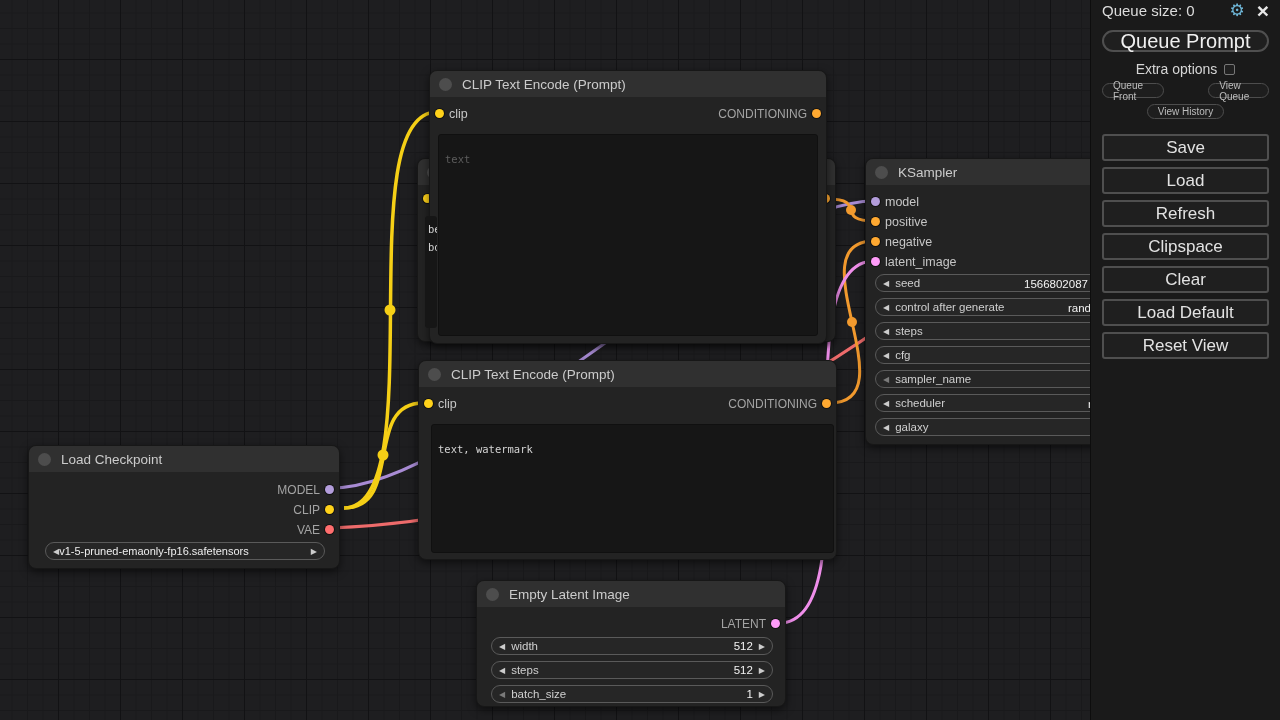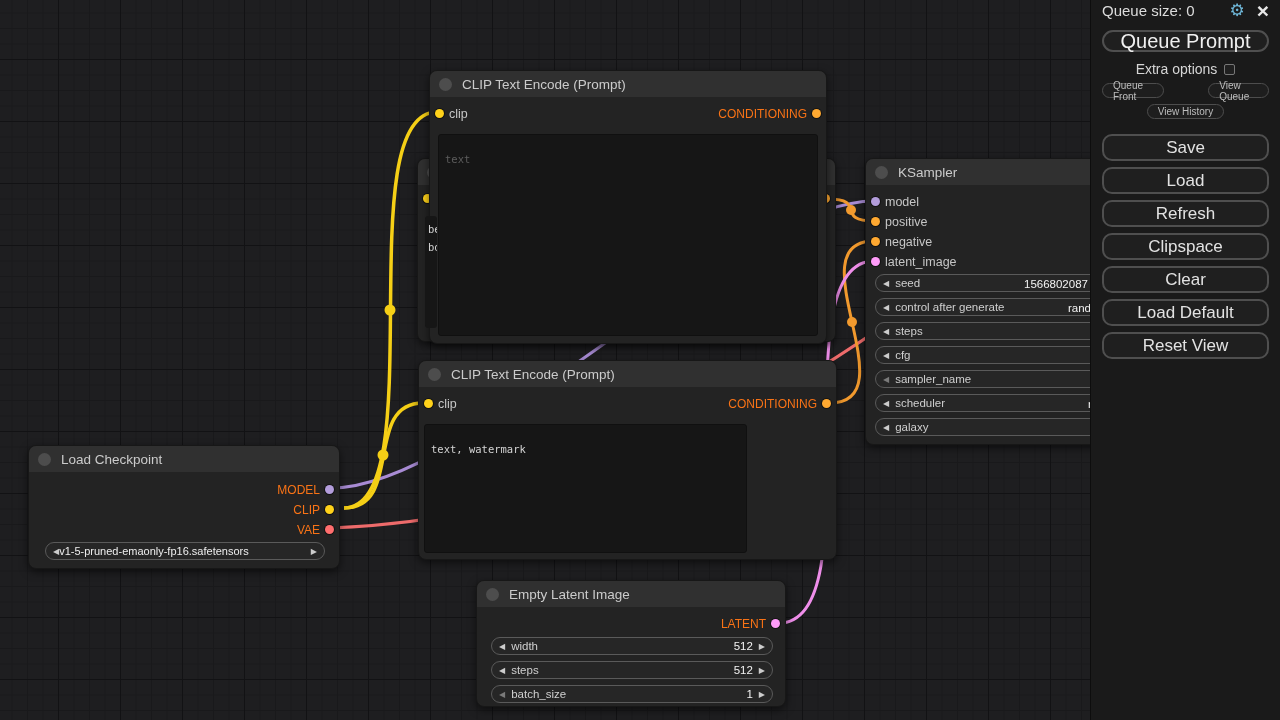--- a/index.html
+++ b/index.html
@@ -18,42 +18,42 @@
   .node{position:absolute;background:#232323;border:1px solid #171717;border-radius:8px;
     box-shadow:0 3px 8px rgba(0,0,0,.55);color:#c9c9c9;}
   .node .titlebar{height:26px;background:#303030;border-radius:7px 7px 0 0;
     display:flex;align-items:center;padding-left:9px;font-size:13.5px;color:#cbcbcb;}
   .tdot{width:13px;height:13px;border-radius:50%;background:#4d4d4d;margin-right:10px;flex:0 0 auto;}
   .slotrow{position:relative;height:20px;line-height:20px;font-size:12.5px;color:#c6c6c6;}
   .indot,.outdot{position:absolute;width:9px;height:9px;border-radius:50%;top:5px;
     box-shadow:0 0 0 1px rgba(0,0,0,.45);}
   .indot{left:5px;} .outdot{right:5px;}
   .inlabel{position:absolute;left:19px;}
-  .outlabel{position:absolute;right:19px;font-size:12px;color:#f97316;}
+  .outlabel{position:absolute;right:19px;font-size:12px;color:#a3a3a3;}
   .textarea{position:absolute;background:#161616;border:1px solid #101010;border-radius:3px;
     font-family:"DejaVu Sans Mono","Liberation Mono",monospace;font-size:10.5px;line-height:18px;
     padding:15px 6px;white-space:pre;overflow:hidden;}
   .ph{color:#5c5c5c;} .tx{color:#d4d4d4;}
   .pill{position:absolute;height:18px;background:#262626;border:1px solid #5a5a5a;border-radius:9px;
     display:flex;align-items:center;padding:0 7px;font-size:11.5px;color:#cfcfcf;}
   .pill .arr{font-size:8px;color:#cccccc;flex:0 0 auto;}
   .pill .arr.dim{color:#7a7a7a;}
   .pill .lbl{margin-left:6px;flex:1 1 auto;text-align:left;color:#cfcfcf;}
   .pill .val{margin-right:6px;color:#f2f2f2;}
   .pill .ctr{flex:1 1 auto;text-align:left;color:#eeeeee;font-size:11px;}
   .kpill .val{position:absolute;top:1px;line-height:16px;}
   .k-seed .val{left:148px;} .k-ctrl .val{left:192px;} .k-sched .val{left:212px;}
   
   #sidebar{position:absolute;right:0;top:0;width:190px;height:720px;background:#1a1a1a;
     border-left:1px solid #0d0d0d;z-index:10;color:#dddddd;padding:0 11px;}
   .qrow{display:flex;align-items:center;margin-top:0;font-size:15px;color:#dcdcdc;}
   .qrow .sp{flex:1;}
   .gear{color:#6fb7d8;font-size:17px;cursor:pointer;margin-right:12px;}
   .closex{color:#e8e8e8;font-size:21px;line-height:16px;cursor:pointer;font-weight:bold;}
-  .bigbtn{height:27px;border:2px solid #4f4f4f;border-radius:10px;background:#1f1f1f;
+  .bigbtn{height:27px;border:2px solid #4f4f4f;border-radius:3px;background:#1f1f1f;
     color:#e2e2e2;font-size:17px;display:flex;align-items:center;justify-content:center;
     margin:6px 0;cursor:pointer;}
   #queuePromptBtn{height:22px;font-size:20px;margin-top:9px;border-radius:11px;color:#f0f0f0;}
   .extras{display:flex;align-items:center;justify-content:center;margin-top:9px;font-size:14px;color:#d6d6d6;}
   .checkbox{width:11px;height:11px;border:1px solid #777;background:#202020;margin-left:7px;border-radius:2px;}
   .smallrow{display:flex;justify-content:space-between;margin-top:6px;gap:44px;}
   .smallbtn{height:15px;border:1px solid #4d4d4d;border-radius:8px;background:#1e1e1e;color:#bdbdbd;
     font-size:10px;display:flex;align-items:center;justify-content:center;padding:0 10px;cursor:pointer;}
   .btngap{height:9px;}
 </style>
@@ -110,21 +110,21 @@
     <div class="titlebar">
       <span class="tdot"></span>
       <span>CLIP Text Encode (Prompt)</span>
     </div>
     <div class="slotrow" style="margin-top:7px;">
       <span class="indot" style="background:#ffd21a;"></span>
       <span class="inlabel">clip</span>
       <span class="outlabel">CONDITIONING</span>
       <span class="outdot" style="background:#ffa931;"></span>
     </div>
-    <div class="textarea tx" style="left:5px;top:63px;width:323px;height:129px;">text, watermark</div>
+    <div class="textarea tx" style="left:12px;top:63px;width:403px;height:129px;">text, watermark</div>
   </div>
 
   <div class="node" style="left:865px;top:158px;width:290px;height:287px;z-index:2;">
     <div class="titlebar">
       <span class="tdot"></span>
       <span>KSampler</span>
     </div>
     <div class="slotrow" style="margin-top:7px;">
       <span class="indot" style="background:#b39ddb;"></span>
       <span class="inlabel">model</span>

